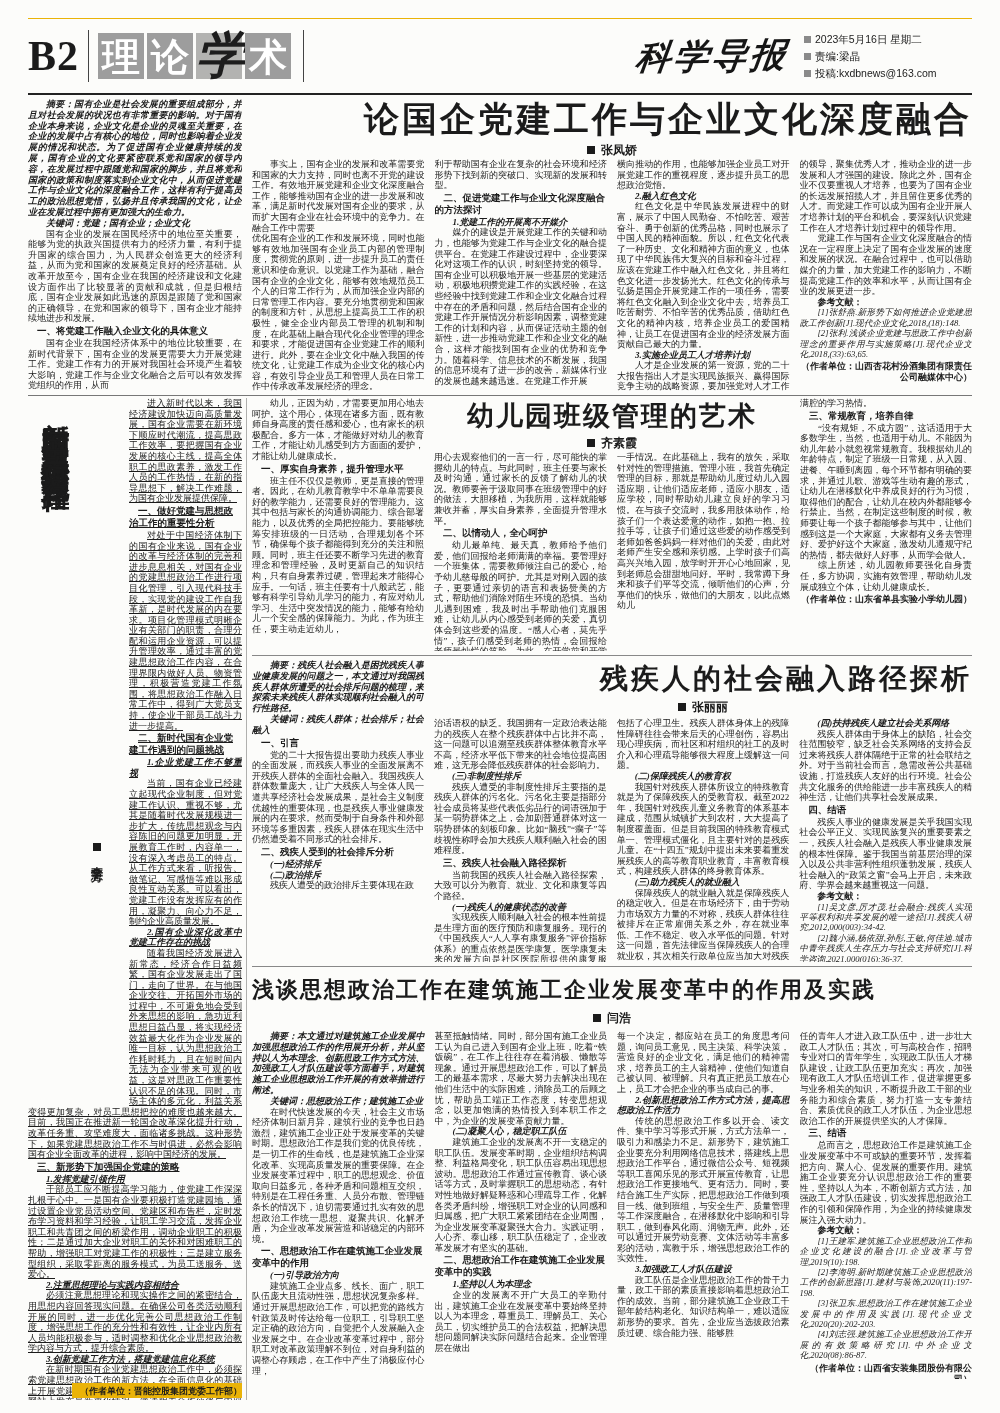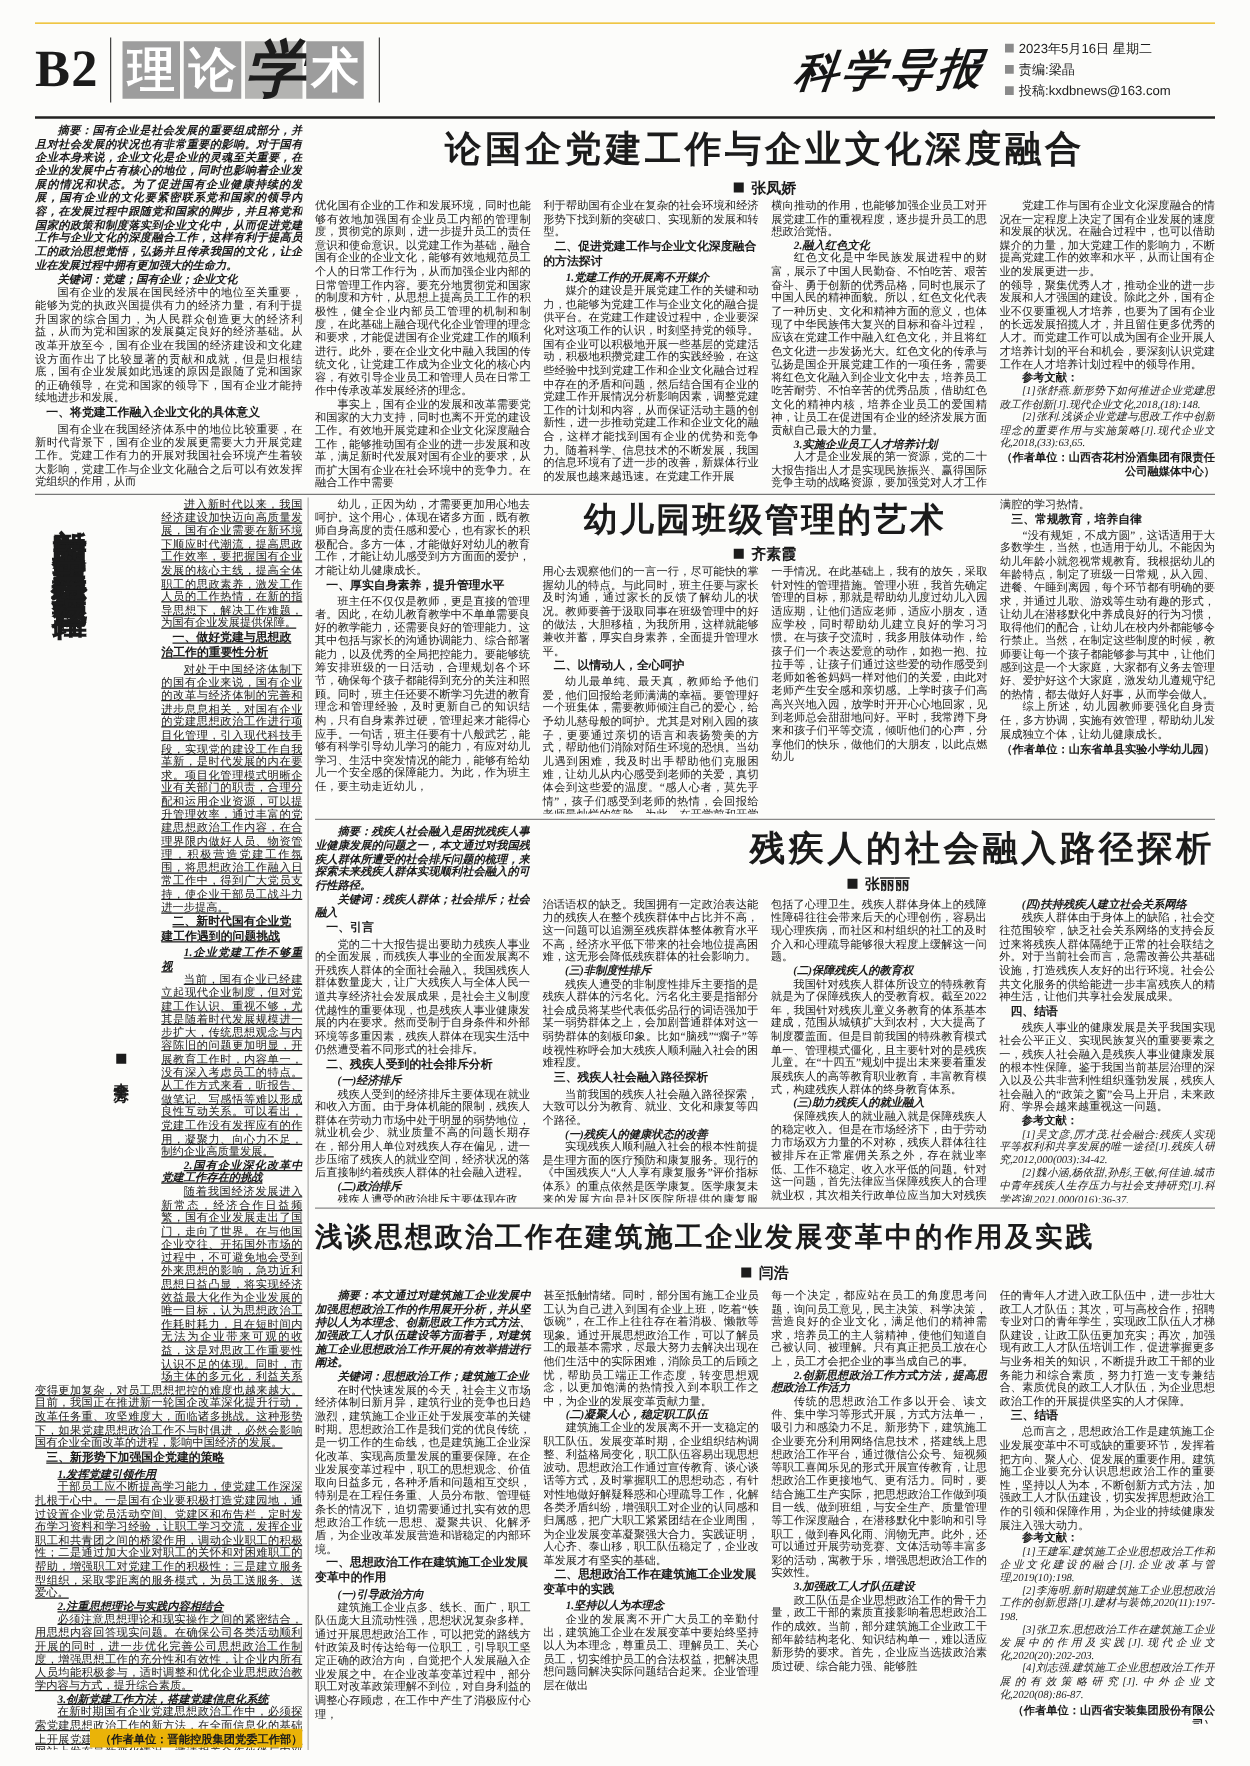--- a/index.html
+++ b/index.html
@@ -38,21 +38,21 @@
   .b-ref{font-size:8.6px;line-height:10.4px;font-style:italic;}
   .b-unit{font-size:9px;font-weight:bold;text-align:right;line-height:11px;margin-top:2px;}
 
   .byline{text-align:center;font-size:12px;font-weight:bold;height:18px;line-height:18px;}
   .bsq{display:inline-block;width:8px;height:8px;background:#1b1b1b;margin-right:6px;}
 
   
   .a1{display:flex;gap:10px;height:292px;margin-top:4px;}
   .colw1{width:214px;flex:none;}
   .a1r{flex:1;display:flex;flex-direction:column;min-width:0;}
-  .h1t{font-size:29px;font-weight:bold;text-align:center;letter-spacing:3px;height:42px;line-height:42px;
+  .h1t{font-size:35px;font-weight:bold;text-align:right;letter-spacing:3px;height:42px;line-height:42px;
        font-family:Liberation Serif, serif;}
   .a1cols{display:flex;gap:10px;flex:1;min-height:0;}
   .a1cols .col{flex:1;min-width:0;}
 
   .hdiv{border-top:1px solid #777;margin:4px 0 2px 0;}
   .hdiv2{border-top:1px solid #888;margin:4px 0;}
 
   
   .lower{display:flex;height:1002px;margin-top:1px;}
   .vrule{width:1px;background:#b0b0ae;margin:0 5px 0 4px;flex:none;}
@@ -126,39 +126,39 @@
           <div class="blk b-abs">关键词：党建；国有企业；企业文化</div>
           <div class="blk b-p">国有企业的发展在国民经济中的地位至关重要，能够为党的执政兴国提供有力的经济力量，有利于提升国家的综合国力，为人民群众创造更大的经济利益，从而为党和国家的发展奠定良好的经济基础。从改革开放至今，国有企业在我国的经济建设和文化建设方面作出了比较显著的贡献和成就，但是归根结底，国有企业发展如此迅速的原因是跟随了党和国家的正确领导，在党和国家的领导下，国有企业才能持续地进步和发展。</div>
           <div class="blk b-h">一、将党建工作融入企业文化的具体意义</div>
           <div class="blk b-p">国有企业在我国经济体系中的地位比较重要，在新时代背景下，国有企业的发展更需要大力开展党建工作。党建工作有力的开展对我国社会环境产生着较大影响，党建工作与企业文化融合之后可以有效发挥党组织的作用，从而</div>
         </div>
       <div class="a1r">
         <div class="h1t">论国企党建工作与企业文化深度融合</div>
         <div class="byline"><span class="bsq"></span><span>张凤娇</span></div>
         <div class="a1cols">
           <div class="col">
+              <div class="blk b-p">事实上，国有企业的发展和改革需要党和国家的大力支持，同时也离不开党的建设工作。有效地开展党建和企业文化深度融合工作，能够推动国有企业的进一步发展和改革，满足新时代发展对国有企业的要求，从而扩大国有企业在社会环境中的竞争力。在融合工作中需要</div>
               <div class="blk b-pc">优化国有企业的工作和发展环境，同时也能够有效地加强国有企业员工内部的管理制度，贯彻党的原则，进一步提升员工的责任意识和使命意识。以党建工作为基础，融合国有企业的企业文化，能够有效地规范员工个人的日常工作行为，从而加强企业内部的日常管理工作内容。要充分地贯彻党和国家的制度和方针，从思想上提高员工工作的积极性，健全企业内部员工管理的机制和制度，在此基础上融合现代化企业管理的理念和要求，才能促进国有企业党建工作的顺利进行。此外，要在企业文化中融入我国的传统文化，让党建工作成为企业文化的核心内容，有效引导企业员工和管理人员在日常工作中传承改革发展经济的理念。</div>
-              <div class="blk b-p">事实上，国有企业的发展和改革需要党和国家的大力支持，同时也离不开党的建设工作。有效地开展党建和企业文化深度融合工作，能够推动国有企业的进一步发展和改革，满足新时代发展对国有企业的要求，从而扩大国有企业在社会环境中的竞争力。在融合工作中需要</div>
             </div>
           <div class="col">
               <div class="blk b-pc">利于帮助国有企业在复杂的社会环境和经济形势下找到新的突破口、实现新的发展和转型。</div>
               <div class="blk b-h">二、促进党建工作与企业文化深度融合的方法探讨</div>
               <div class="blk b-h2">1.党建工作的开展离不开媒介</div>
               <div class="blk b-p">媒介的建设是开展党建工作的关键和动力，也能够为党建工作与企业文化的融合提供平台。在党建工作建设过程中，企业要深化对这项工作的认识，时刻坚持党的领导。国有企业可以积极地开展一些基层的党建活动，积极地积攒党建工作的实践经验，在这些经验中找到党建工作和企业文化融合过程中存在的矛盾和问题，然后结合国有企业的党建工作开展情况分析影响因素，调整党建工作的计划和内容，从而保证活动主题的创新性，进一步推动党建工作和企业文化的融合，这样才能找到国有企业的优势和竞争力。随着科学、信息技术的不断发展，我国的信息环境有了进一步的改善，新媒体行业的发展也越来越迅速。在党建工作开展</div>
             </div>
           <div class="col">
               <div class="blk b-pc">横向推动的作用，也能够加强企业员工对开展党建工作的重视程度，逐步提升员工的思想政治觉悟。</div>
               <div class="blk b-h2">2.融入红色文化</div>
               <div class="blk b-p">红色文化是中华民族发展进程中的财富，展示了中国人民勤奋、不怕吃苦、艰苦奋斗、勇于创新的优秀品格，同时也展示了中国人民的精神面貌。所以，红色文化代表了一种历史、文化和精神方面的意义，也体现了中华民族伟大复兴的目标和奋斗过程，应该在党建工作中融入红色文化，并且将红色文化进一步发扬光大。红色文化的传承与弘扬是国企开展党建工作的一项任务，需要将红色文化融入到企业文化中去，培养员工吃苦耐劳、不怕辛苦的优秀品质，借助红色文化的精神内核，培养企业员工的爱国精神，让员工在促进国有企业的经济发展方面贡献自己最大的力量。</div>
               <div class="blk b-h2">3.实施企业员工人才培养计划</div>
               <div class="blk b-p">人才是企业发展的第一资源，党的二十大报告指出人才是实现民族振兴、赢得国际竞争主动的战略资源，要加强党对人才工作的全面领导，坚持党</div>
             </div>
           <div class="col">
+              <div class="blk b-pc">的领导，聚集优秀人才，推动企业的进一步发展和人才强国的建设。除此之外，国有企业不仅要重视人才培养，也要为了国有企业的长远发展招揽人才，并且留住更多优秀的人才。而党建工作可以成为国有企业开展人才培养计划的平台和机会，要深刻认识党建工作在人才培养计划过程中的领导作用。</div>
               <div class="blk b-p">党建工作与国有企业文化深度融合的情况在一定程度上决定了国有企业发展的速度和发展的状况。在融合过程中，也可以借助媒介的力量，加大党建工作的影响力，不断提高党建工作的效率和水平，从而让国有企业的发展更进一步。</div>
-              <div class="blk b-pc">的领导，聚集优秀人才，推动企业的进一步发展和人才强国的建设。除此之外，国有企业不仅要重视人才培养，也要为了国有企业的长远发展招揽人才，并且留住更多优秀的人才。而党建工作可以成为国有企业开展人才培养计划的平台和机会，要深刻认识党建工作在人才培养计划过程中的领导作用。</div>
               <div class="blk b-refh">参考文献：</div>
               <div class="blk b-ref">[1]张舒燕.新形势下如何推进企业党建思政工作创新[J].现代企业文化,2018,(18):148.</div>
               <div class="blk b-ref">[2]张利.浅谈企业党建与思政工作中创新理念的重要作用与实施策略[J].现代企业文化,2018,(33):63,65.</div>
               <div class="blk b-unit">（作者单位：山西杏花村汾酒集团有限责任公司融媒体中心）</div>
             </div>
         </div>
       </div>
     </div>
 
     <div class="hdiv"></div>
@@ -226,21 +226,20 @@
         <div class="hdiv2"></div>
 
         <div class="a4">
           <div class="col colA">
               <div class="blk b-abs">摘要：残疾人社会融入是困扰残疾人事业健康发展的问题之一，本文通过对我国残疾人群体所遭受的社会排斥问题的梳理，来探索未来残疾人群体实现顺利社会融入的可行性路径。</div>
               <div class="blk b-abs">关键词：残疾人群体；社会排斥；社会融入</div>
               <div class="blk b-h">一、引言</div>
               <div class="blk b-p">党的二十大报告提出要助力残疾人事业的全面发展，而残疾人事业的全面发展离不开残疾人群体的全面社会融入。我国残疾人群体数量庞大，让广大残疾人与全体人民一道共享经济社会发展成果，是社会主义制度优越性的重要体现，也是残疾人事业健康发展的内在要求。然而受制于自身条件和外部环境等多重因素，残疾人群体在现实生活中仍然遭受着不同形式的社会排斥。</div>
               <div class="blk b-h">二、残疾人受到的社会排斥分析</div>
               <div class="blk b-h2">(一)经济排斥</div>
-              <div class="blk b-p">残疾人受到的经济排斥主要体现在就业和收入方面。由于身体机能的限制，残疾人群体在劳动力市场中处于明显的弱势地位，就业机会少、就业质量不高的问题长期存在，部分用人单位对残疾人存在偏见，进一步压缩了残疾人的就业空间，经济状况的落后直接制约着残疾人群体的社会融入进程。</div>
               <div class="blk b-h2">(二)政治排斥</div>
               <div class="blk b-p">残疾人遭受的政治排斥主要体现在政</div>
             </div>
           <div class="a4r">
             <div class="h4t">残疾人的社会融入路径探析</div>
             <div class="byline"><span class="bsq"></span><span>张丽丽</span></div>
             <div class="cols3">
               <div class="col">
                   <div class="blk b-pc">治话语权的缺乏。我国拥有一定政治表达能力的残疾人在整个残疾群体中占比并不高，这一问题可以追溯至残疾群体整体教育水平不高，经济水平低下带来的社会地位提高困难，这无形会降低残疾群体的社会影响力。</div>
                   <div class="blk b-h2">(三)非制度性排斥</div>

